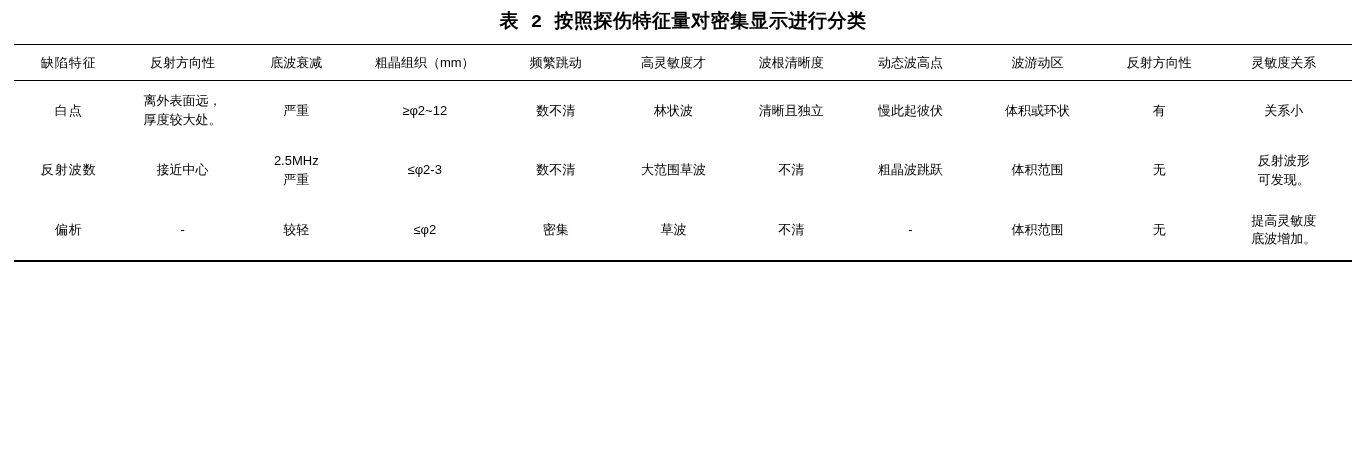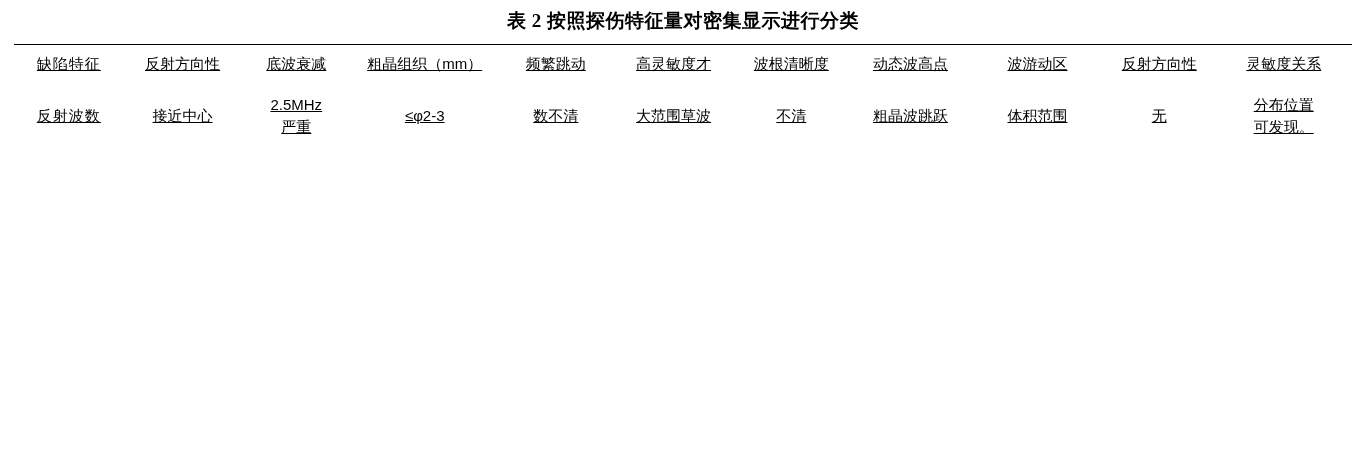--- a/index.html
+++ b/index.html
@@ -17,36 +17,35 @@
   .page {
     position: relative;
     width: 1366px;
     height: 469px;
     box-sizing: border-box;
   }
   .caption {
     text-align: center;
     font-size: 19px;
     font-weight: bold;
-    font-family: Liberation Serif, serif;
+    font-family: Liberation Mono, monospace;
     letter-spacing: 0.5px;
     padding-top: 8px;
     padding-bottom: 10px;
   }
   .table-wrap {
     padding: 0 14px;
     box-sizing: border-box;
   }
   table.data {
     width: 100%;
     border-collapse: collapse;
     table-layout: fixed;
-    font-size: 15px;
+    font-size: 13px;
     font-family: "Liberation Sans", sans-serif;
-    text-decoration: underline;
   }
   table.data thead th {
     font-weight: normal;
     padding: 10px 2px 9px 2px;
     text-align: center;
     vertical-align: middle;
     line-height: 1.25;
   }
   table.data tbody td {
     text-align: center;
@@ -101,32 +100,60 @@
           <th>频繁跳动</th>
           <th>高灵敏度才</th>
           <th>波根清晰度</th>
           <th>动态波高点</th>
           <th>波游动区</th>
           <th>反射方向性</th>
           <th>灵敏度关系</th>
         </tr>
       </thead>
       <tbody>
+        <tr class="rule-mid">
+          <td class="first-col cell-multiline">白点</td>
+          <td class="cell-multiline">离外表面远，
+厚度较大处。</td>
+          <td class="cell-multiline">严重</td>
+          <td class="cell-multiline">≥φ2~12</td>
+          <td class="cell-multiline">数不清</td>
+          <td class="cell-multiline">林状波</td>
+          <td class="cell-multiline">清晰且独立</td>
+          <td class="cell-multiline">慢此起彼伏</td>
+          <td class="cell-multiline">体积或环状</td>
+          <td class="cell-multiline">有</td>
+          <td class="cell-multiline">关系小</td>
+        </tr>
         <tr>
           <td class="first-col cell-multiline">反射波数</td>
           <td class="cell-multiline">接近中心</td>
           <td class="cell-multiline">2.5MHz
 严重</td>
           <td class="cell-multiline">≤φ2-3</td>
           <td class="cell-multiline">数不清</td>
           <td class="cell-multiline">大范围草波</td>
           <td class="cell-multiline">不清</td>
           <td class="cell-multiline">粗晶波跳跃</td>
           <td class="cell-multiline">体积范围</td>
           <td class="cell-multiline">无</td>
-          <td class="cell-multiline">分布位置
+          <td class="cell-multiline">反射波形
 可发现。</td>
+        </tr>
+        <tr class="rule-bottom">
+          <td class="first-col cell-multiline">偏析</td>
+          <td class="cell-multiline">-</td>
+          <td class="cell-multiline">较轻</td>
+          <td class="cell-multiline">≤φ2</td>
+          <td class="cell-multiline">密集</td>
+          <td class="cell-multiline">草波</td>
+          <td class="cell-multiline">不清</td>
+          <td class="cell-multiline">-</td>
+          <td class="cell-multiline">体积范围</td>
+          <td class="cell-multiline">无</td>
+          <td class="cell-multiline">提高灵敏度
+底波增加。</td>
         </tr>
       </tbody>
     </table>
   </div>
 
 </div>
 
 </body></html>

